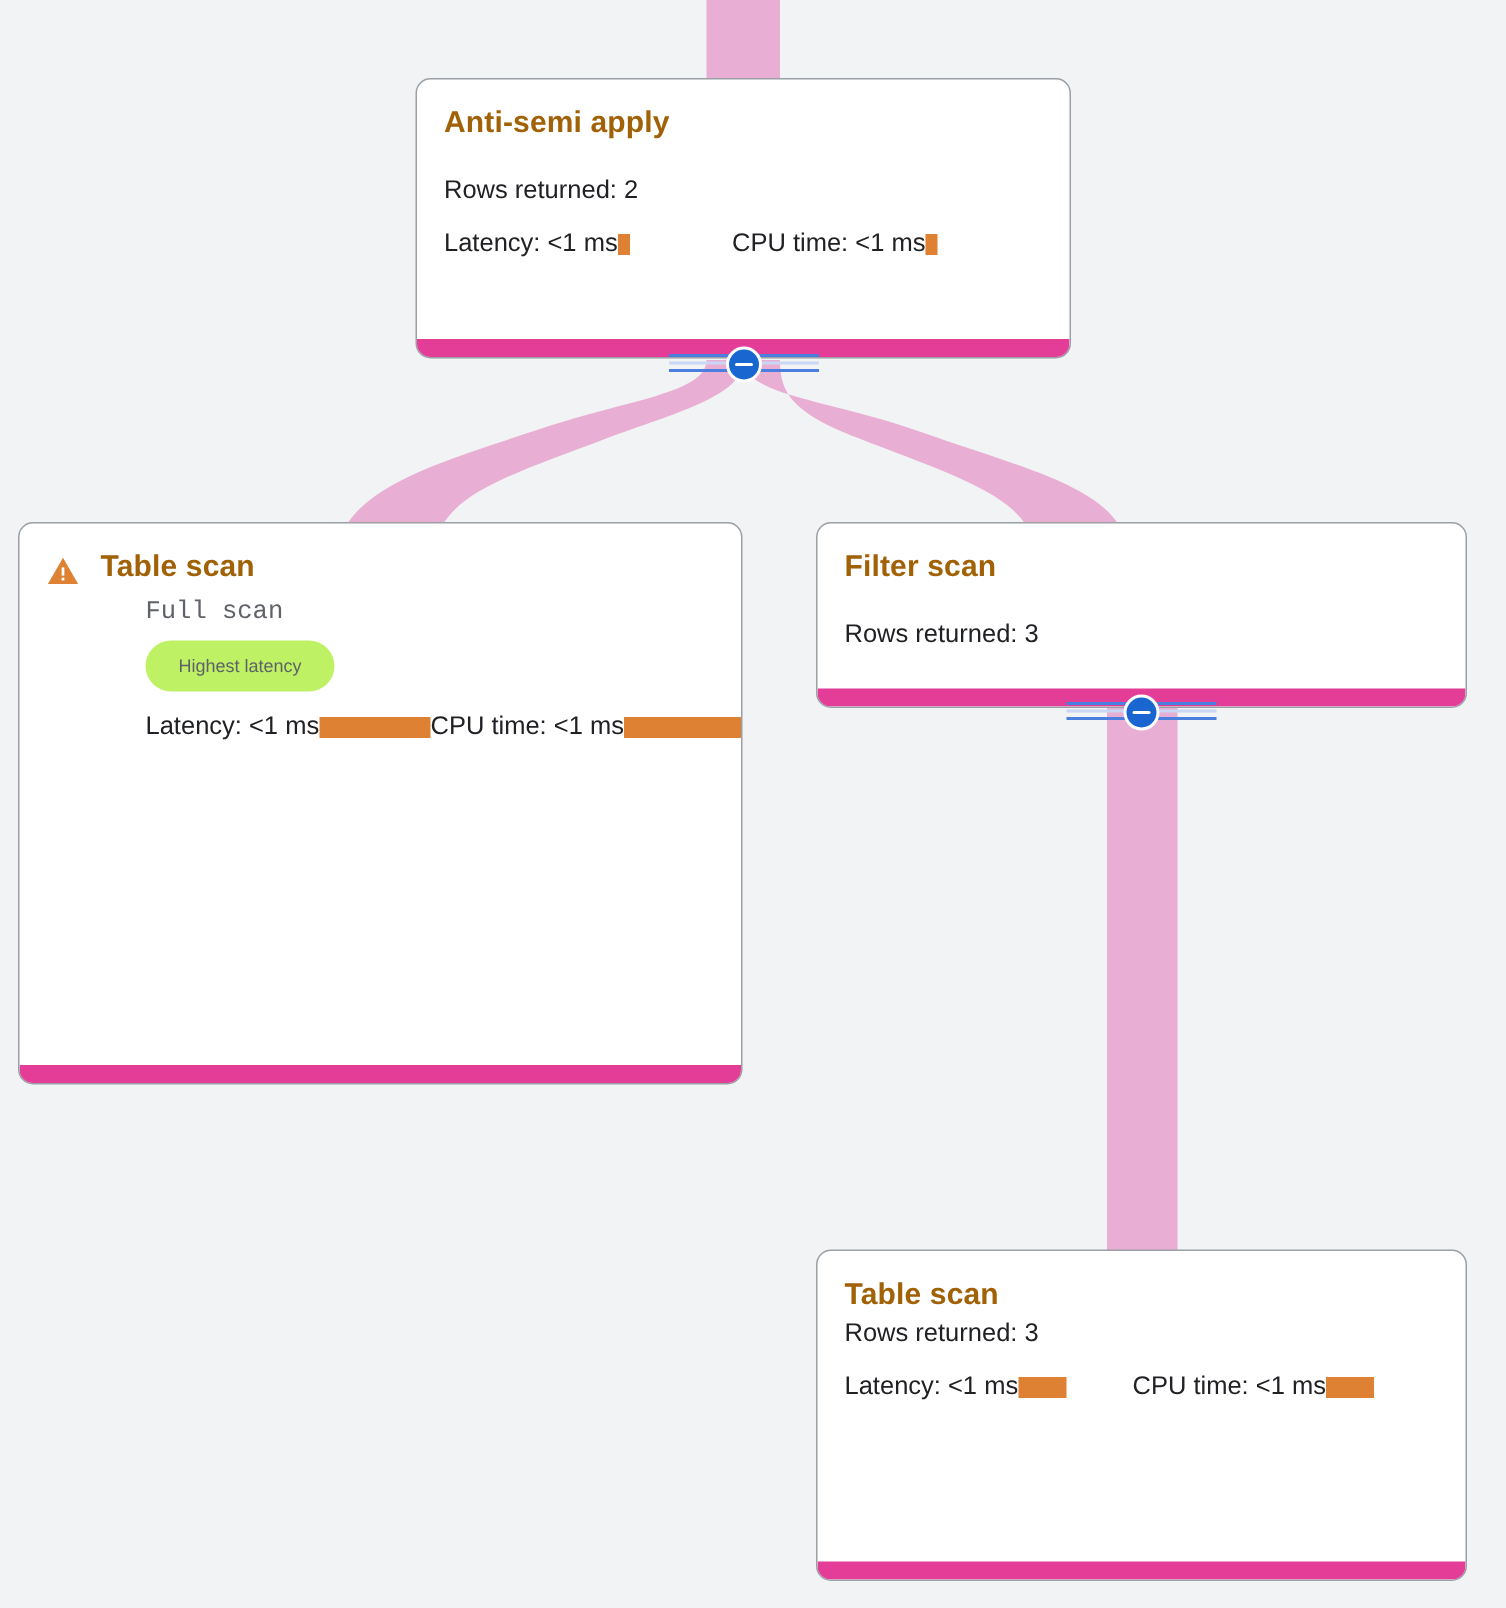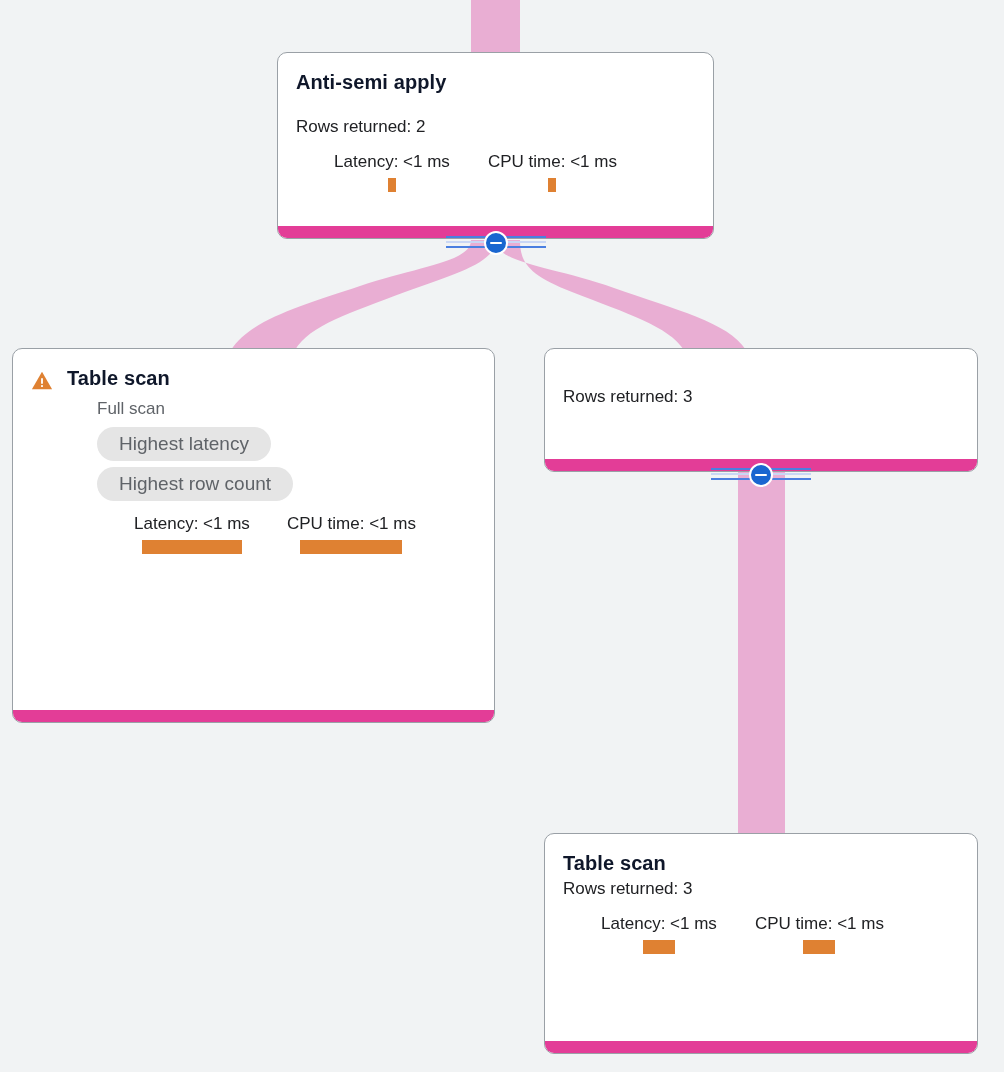--- a/index.html
+++ b/index.html
@@ -67,71 +67,71 @@
   .warn-icon {
     flex: 0 0 auto;
     width: 22px;
     height: 22px;
     margin-top: 5px;
     display: block;
   }
   .node-title {
     font-size: 20px;
     font-weight: bold;
-    color: #0f172a;
+    color: #a16207;
     letter-spacing: 0.1px;
     line-height: 26px;
     margin: 0;
   }
 
   .node-sub {
     font-size: 17px;
     color: #202124;
     line-height: 25px;
     margin: 4px 0 0 0;
   }
   .node-sub.muted {
     color: #5f6368;
+    font-family: Liberation Mono, monospace;
   }
   .indented {
     padding-left: 66px;
   }
 
   .chips {
     margin: 6px 0 2px 0;
     display: flex;
     flex-direction: column;
     align-items: flex-start;
     gap: 6px;
   }
   .chip {
-    background: #e5e5e5;
+    background: #bef264;
     color: #5f6368;
-    font-size: 19px;
+    font-size: 12px;
     line-height: 20px;
     border-radius: 18px;
     padding: 7px 22px;
     white-space: nowrap;
   }
 
   .rows-line {
     font-size: 17px;
     color: #202124;
     line-height: 25px;
     margin-top: 19px;
   }
 
   .metrics-row {
     display: flex;
     margin-top: 12px;
   }
   .metric {
     display: flex;
-    flex-direction: column;
-    align-items: center;
+    flex-direction: row;
   }
   .metric-label {
     font-size: 17px;
     color: #202124;
     line-height: 22px;
     white-space: nowrap;
   }
   .metric-bar {
     margin-top: 5px;
     height: 14px;
@@ -261,39 +261,41 @@
           <path d="M12 2 L23 21 H1 Z" fill="#df8132"></path>
           <rect x="11" y="9" width="2" height="6" fill="#ffffff"></rect>
           <rect x="11" y="16.5" width="2" height="2" fill="#ffffff"></rect>
         </svg>
         <div class="node-title">Table scan</div>
       </div>
       <div class="indented">
         <div class="node-sub muted">Full scan</div>
         <div class="chips">
           <div class="chip">Highest latency</div>
-          <div class="chip">Highest row count</div>
         </div>
         <div class="metrics-row">
           <div class="metric" style="width:190px">
             <div class="metric-label">Latency: &lt;1 ms</div>
             <div class="metric-bar" style="width:100px"></div>
           </div>
           <div class="metric">
             <div class="metric-label">CPU time: &lt;1 ms</div>
             <div class="metric-bar" style="width:102px"></div>
           </div>
         </div>
       </div>
     </div>
     <div class="node-footer-bar"></div>
   </div>
 
   <div class="node-card" id="node-filter-scan">
     <div class="node-body">
+      <div class="node-header-row">
+        <div class="node-title">Filter scan</div>
+      </div>
       <div class="rows-line">Rows returned: 3</div>
     </div>
     <div class="node-footer-bar"></div>
   </div>
 
   <div class="collapse-toggle" id="toggle-filter-scan" style="left:761px; top:475px;">
     <div class="toggle-rails">
       <span class="r1"></span>
         <span class="r2"></span>
         <span class="r3"></span>

